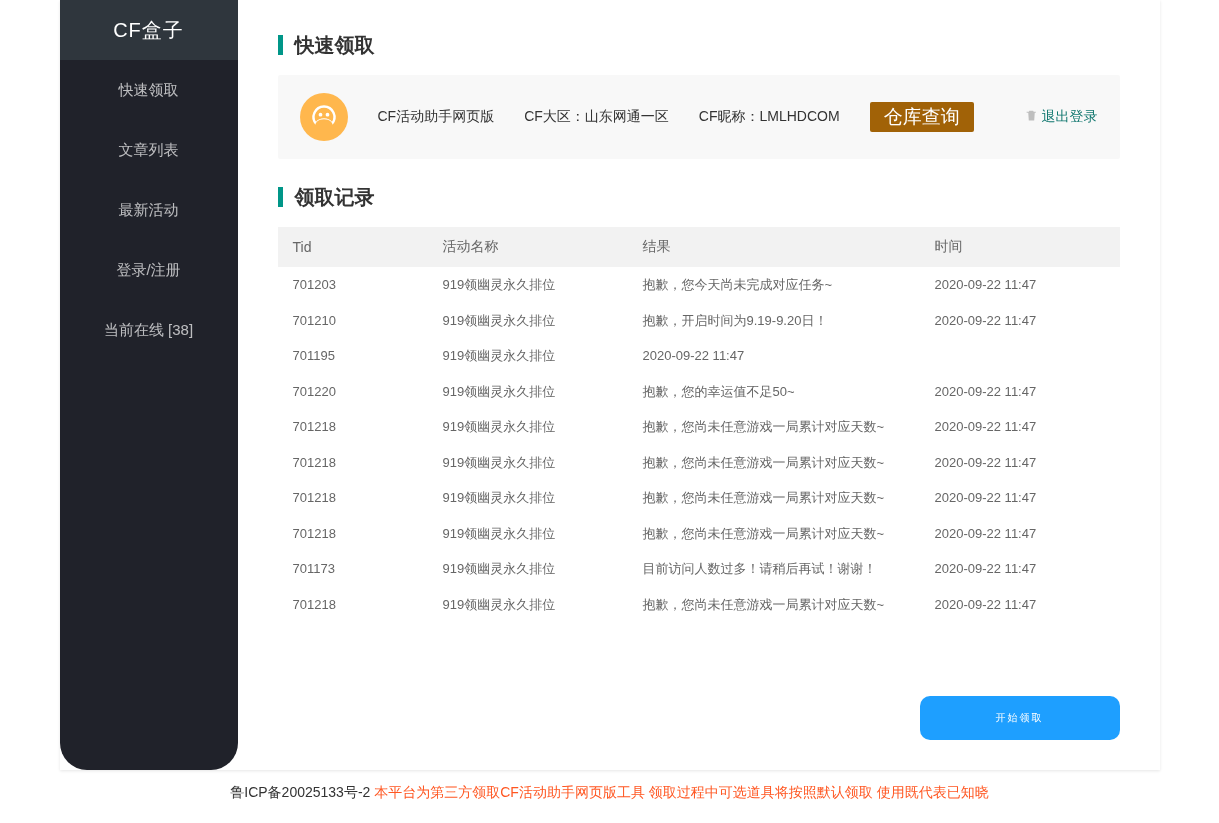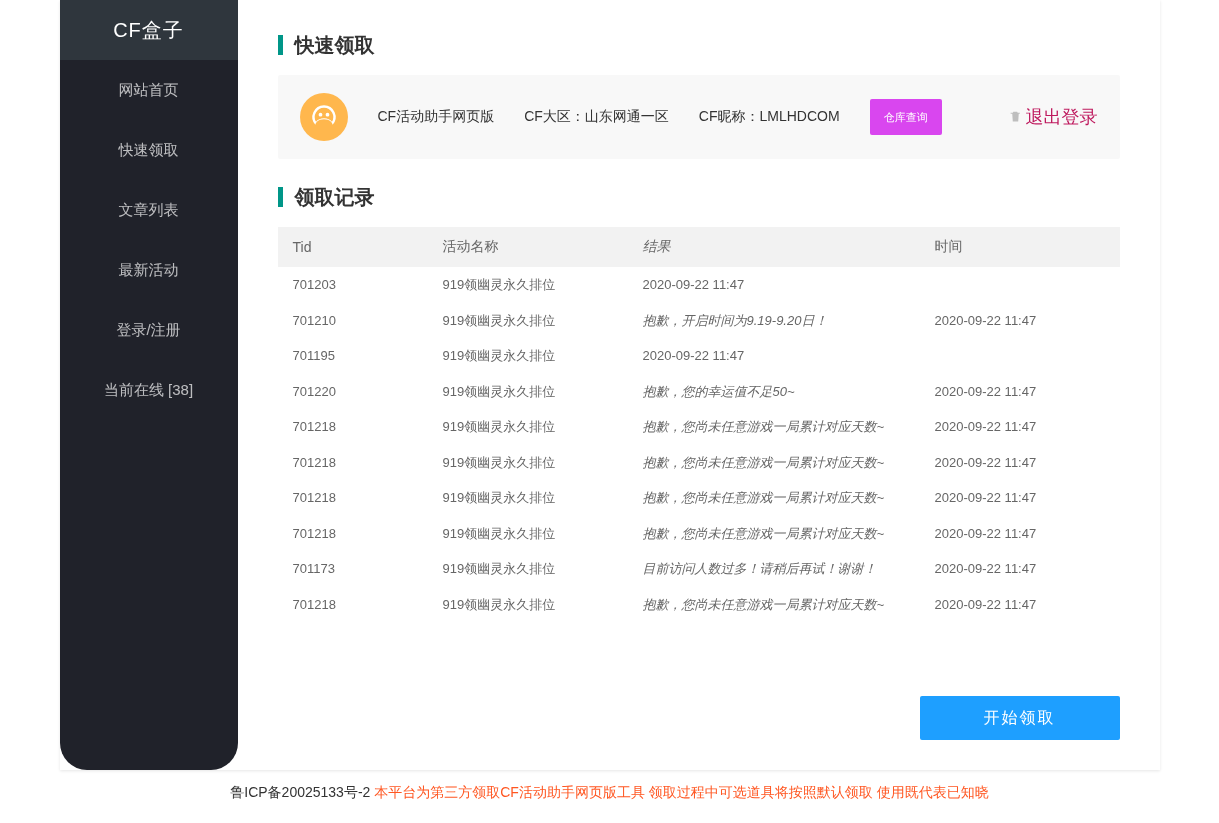--- a/index.html
+++ b/index.html
@@ -80,34 +80,34 @@
     flex-shrink: 0;
   }
   .avatar svg { width: 28px; height: 28px; fill: #fff; }
   .infolabel {
     color: #333;
     font-size: 14px;
     margin-right: 30px;
     white-space: nowrap;
   }
   .depot-btn {
-    background: #d946ef;
+    background: #a16207;
     color: #fff;
     border: none;
-    height: 36px;
+    height: 30px;
     padding: 0 14px;
-    font-size: 11px;
+    font-size: 19px;
     border-radius: 2px;
     cursor: pointer;
     margin-right: auto;
   }
   .logout {
-    color: #be185d;
-    cursor: pointer;
-    font-size: 18px;
+    color: #0f766e;
+    cursor: pointer;
+    font-size: 14px;
     display: flex;
     align-items: center;
     justify-content: space-between;
   }
   .logout .trash { margin-right: 4px; display:inline-block; opacity:.6; }
   
   .table-wrap {
     flex: 1;
     min-height: 0;
     display: flex;
@@ -118,21 +118,21 @@
     display: flex;
     background: #f2f2f2;
     color: #666;
     font-size: 14px;
     height: 40px;
     align-items: center;
     padding: 0 15px;
   }
   .col-tid   { width: 150px; flex-shrink:0; }
   .col-act   { width: 200px; flex-shrink:0; }
-  .col-res   { flex: 1; padding-right: 20px; font-style: italic; }
+  .col-res   { flex: 1; padding-right: 20px; }
   .col-time  { width: 170px; flex-shrink:0; }
   .tbody {
     overflow-y: scroll;
     height: 380px;
   }
   .trow {
     display: flex;
     align-items: center;
     padding: 8px 15px;
     color: #666;
@@ -141,22 +141,22 @@
   }
   .trow .success { color: #FF5722; }
   
   .actions { display:flex; justify-content:flex-end; }
   .start-btn {
     background: #1E9FFF;
     color: #fff;
     border: none;
     height: 44px;
     width: 200px;
-    font-size: 16px;
-    border-radius: 2px;
+    font-size: 10px;
+    border-radius: 10px;
     cursor: pointer;
     letter-spacing: 2px;
   }
   
   .footer {
     width: 1100px;
     margin: 14px auto 0;
     text-align: center;
     font-size: 14px;
     color: #333;
@@ -168,21 +168,20 @@
   .tbody::-webkit-scrollbar-track { background:#f1f1f1; }
 </style>
 </head>
 <body>
 
 <div class="app">
 
   <aside class="sidebar">
     <div class="brand">CF盒子</div>
     <div class="nav">
-        <div class="nav-item">网站首页</div>
         <div class="nav-item">快速领取</div>
         <div class="nav-item">文章列表</div>
         <div class="nav-item">最新活动</div>
         <div class="nav-item">登录/注册</div>
         <div class="nav-item">当前在线 [38]</div>
       </div>
   </aside>
 
   <main class="main">
 
@@ -216,20 +215,21 @@
       <div class="thead">
         <div class="col-tid">Tid</div>
         <div class="col-act">活动名称</div>
         <div class="col-res">结果</div>
         <div class="col-time">时间</div>
       </div>
       <div class="tbody">
           <div class="trow">
             <div class="col-tid">701203</div>
             <div class="col-act">919领幽灵永久排位</div>
+            <div class="col-res ">抱歉，您今天尚未完成对应任务~</div>
             <div class="col-time">2020-09-22 11:47</div>
           </div>
           <div class="trow">
             <div class="col-tid">701210</div>
             <div class="col-act">919领幽灵永久排位</div>
             <div class="col-res ">抱歉，开启时间为9.19-9.20日！</div>
             <div class="col-time">2020-09-22 11:47</div>
           </div>
           <div class="trow">
             <div class="col-tid">701195</div>

